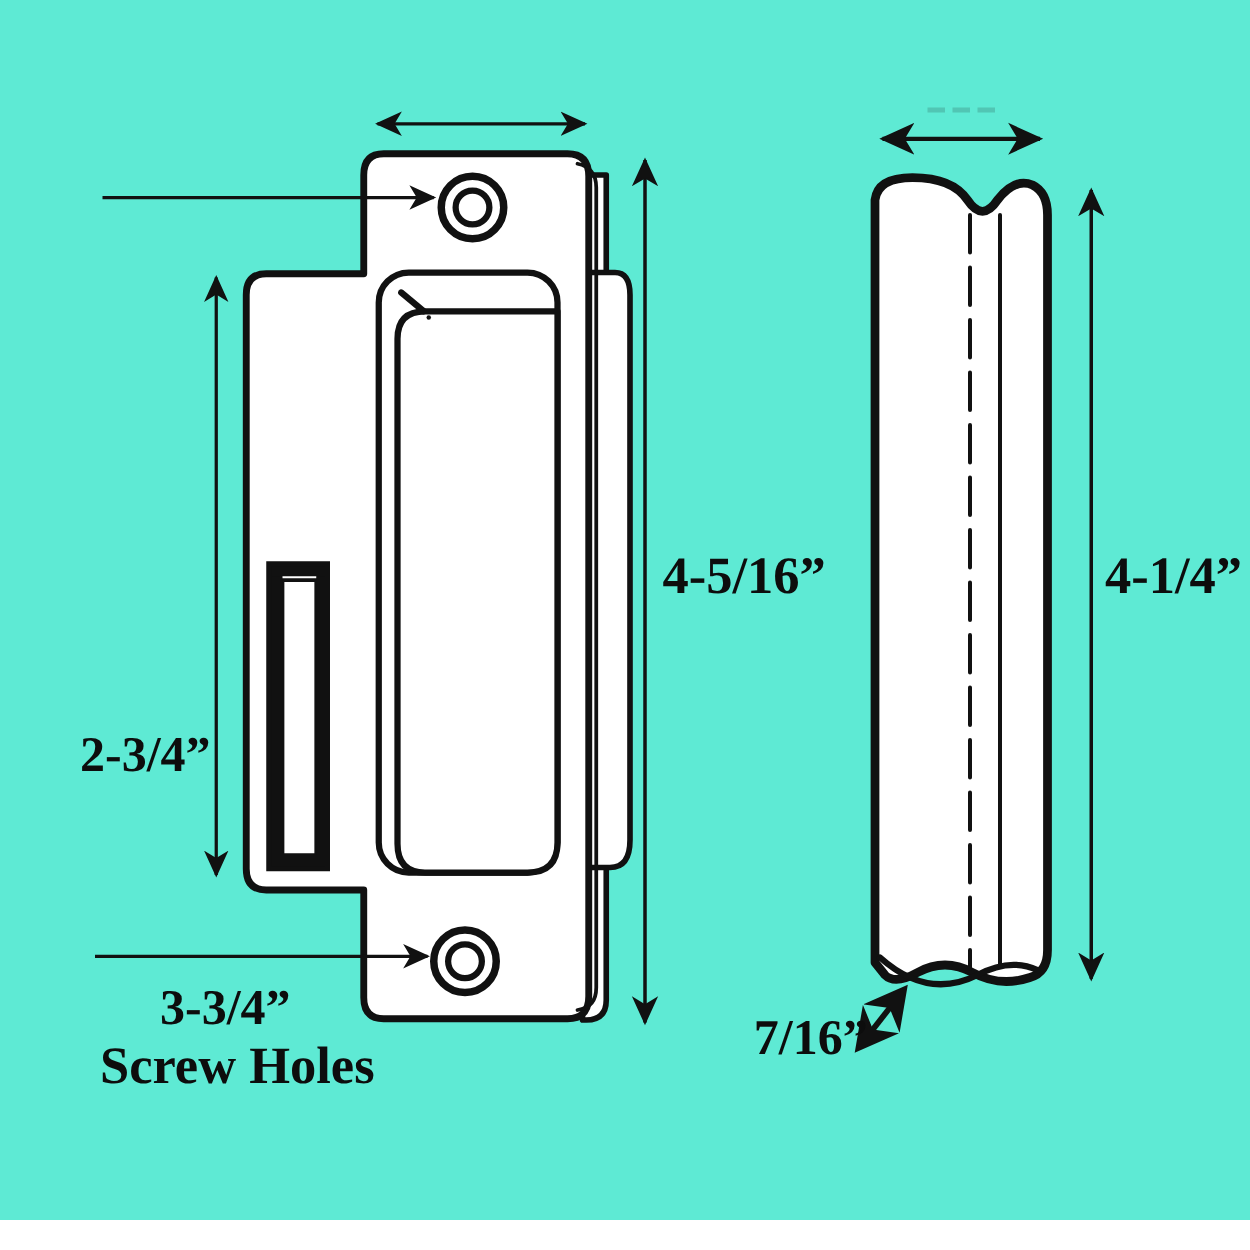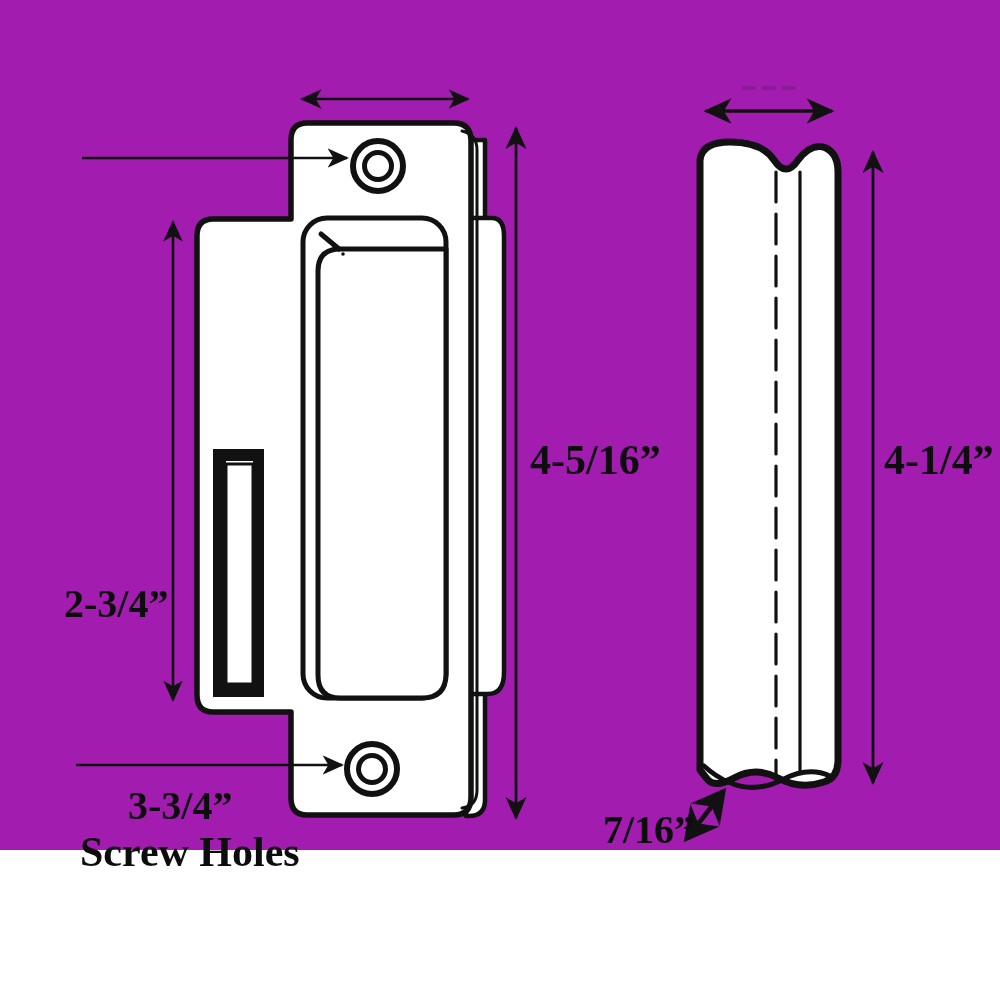--- a/index.html
+++ b/index.html
@@ -10,22 +10,22 @@
   }
   body {
     width: 1000px;
     height: 1000px;
     overflow: hidden;
     font-family: "Liberation Serif", serif;
   }
   #stage {
     position: relative;
     width: 1000px;
-    height: 850px;
-    background: #a21caf;
+    height: 976px;
+    background: #5eead4;
   }
   #drawing {
     position: absolute;
     left: 0;
     top: 0;
     width: 1000px;
     height: 1000px;
   }
   .dim-text {
     font-family: "Liberation Serif", serif;

